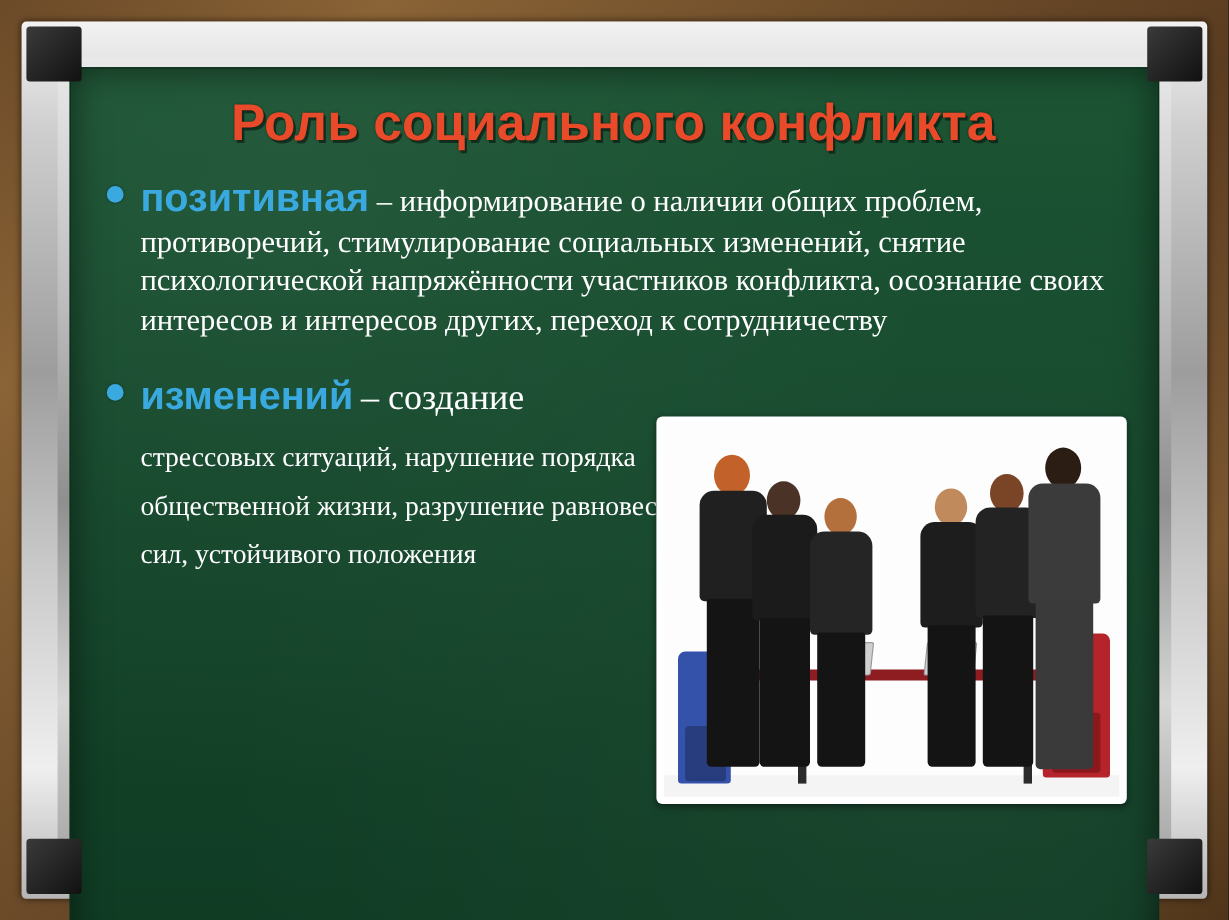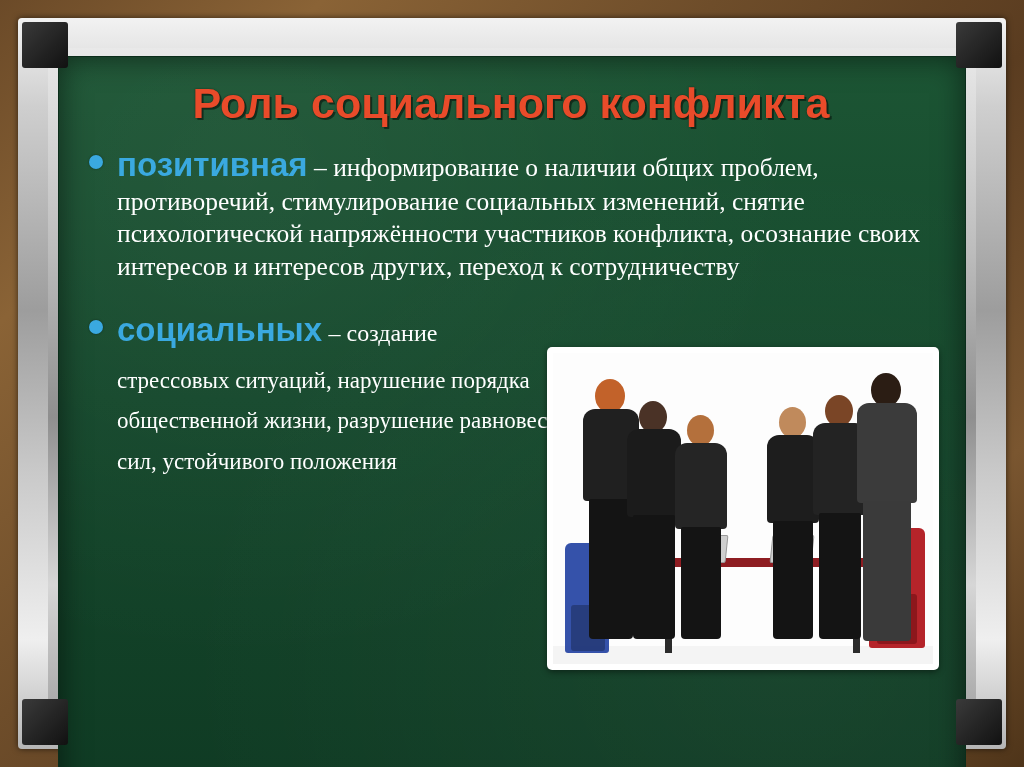--- a/index.html
+++ b/index.html
@@ -128,21 +128,21 @@
   }
 
   
   .block2 {
     margin-top: 26px;
   }
   .block2 .bullet-text {
     max-width: 455px;
   }
   .block2 .bullet-text .lead {
-    font-size: 24px;
+    font-size: 30px;
   }
   .block2 .tail {
     display: block;
     margin-top: 10px;
     line-height: 1.75;
     font-size: 23px;
   }
 
   
   .photo {
@@ -273,21 +273,21 @@
         <span class="bullet-dot"></span>
         <div class="bullet-text">
           <span class="kw">позитивная</span>
           <span>– информирование о наличии общих проблем, противоречий,  стимулирование социальных изменений, снятие психологической напряжённости участников конфликта, осознание своих интересов и интересов других, переход к сотрудничеству</span>
         </div>
       </div>
 
       <div class="bullet-row block2">
         <span class="bullet-dot"></span>
         <div class="bullet-text">
-          <span class="kw">социальных</span>
+          <span class="kw">изменений</span>
           <span class="lead">– создание</span>
           <span class="tail">стрессовых ситуаций, нарушение порядка общественной жизни, разрушение равновесия сил, устойчивого положения</span>
         </div>
       </div>
 
     </div>
 
     <div class="photo">
       <div class="photo-inner">
 

